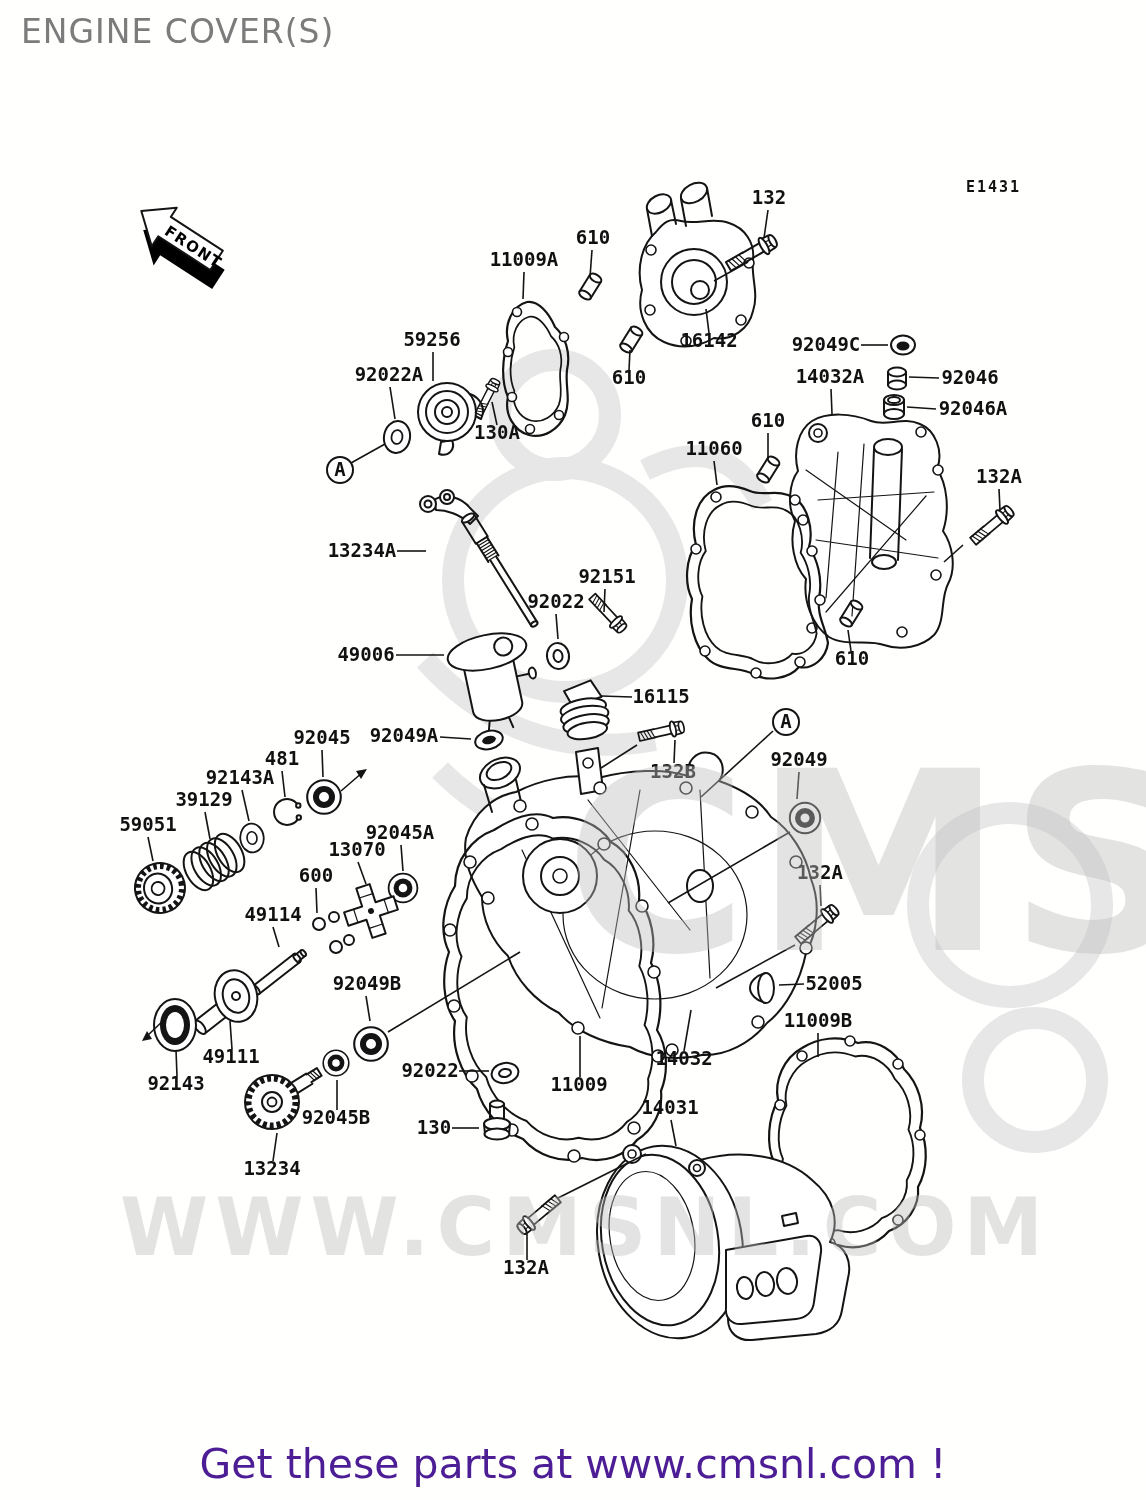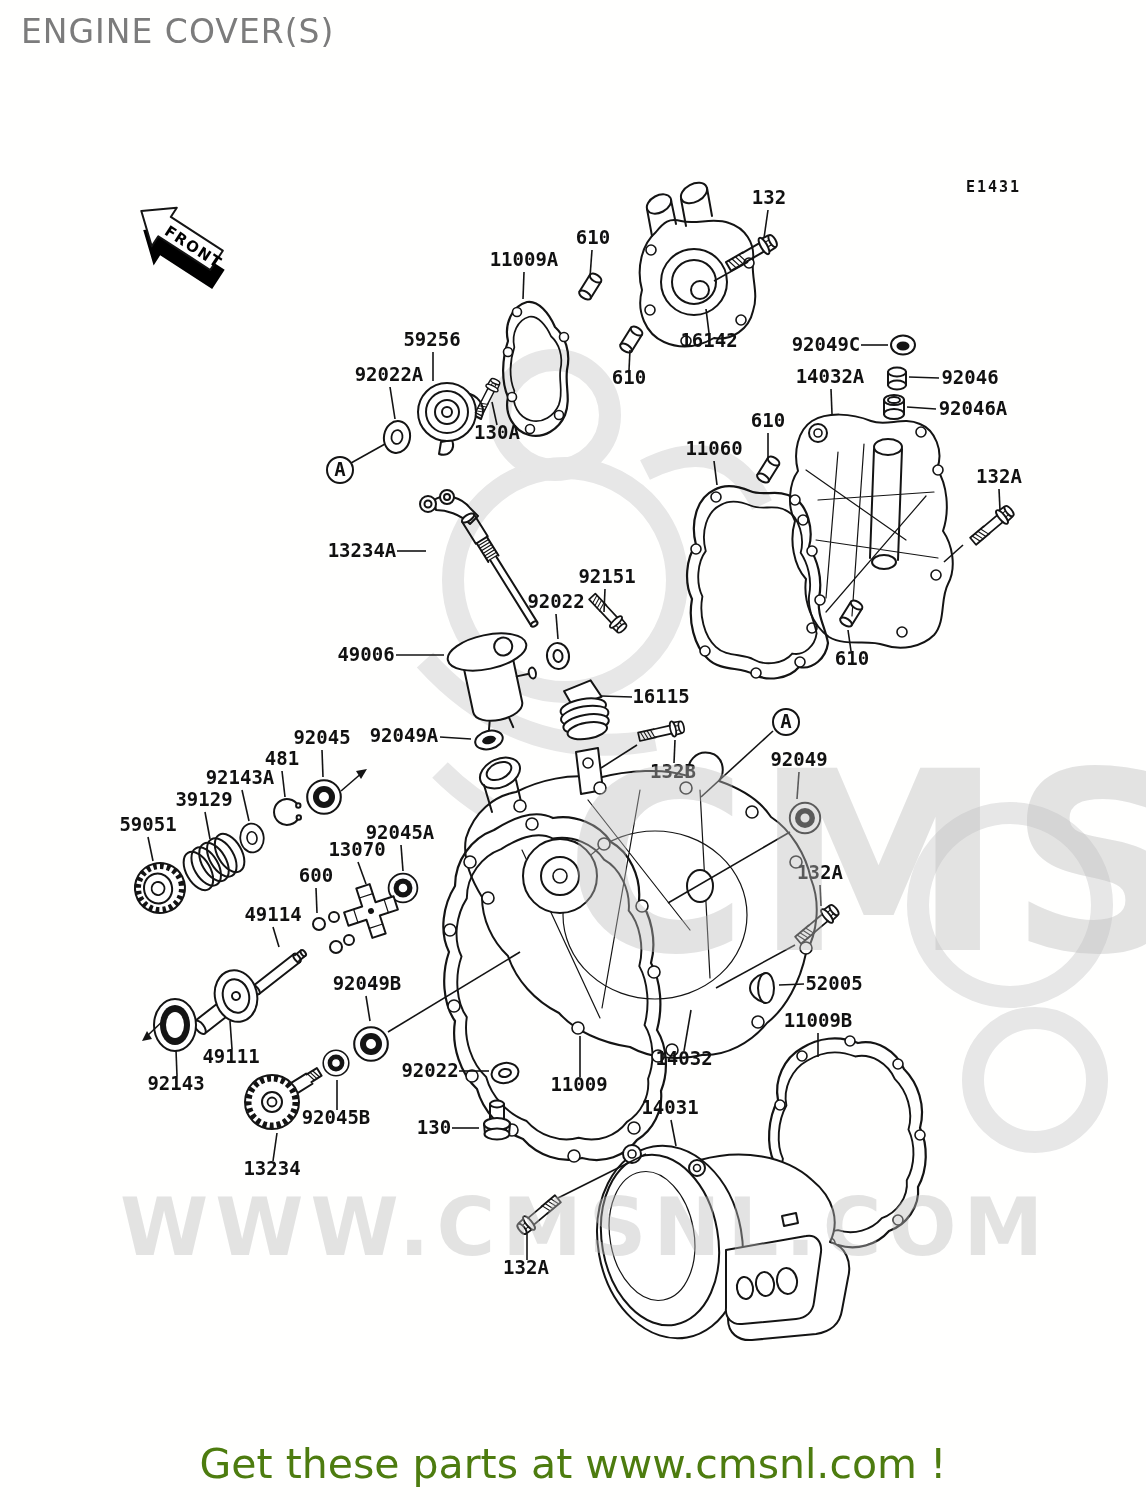--- a/index.html
+++ b/index.html
@@ -1,21 +1,21 @@
 <!DOCTYPE html>
 <html><head>
 <meta charset="utf-8">
 <style>
   html,body{margin:0;padding:0;background:#fff;}
   .page{position:relative;width:1146px;height:1500px;background:#fffffe;overflow:hidden;
         font-family:"DejaVu Sans",sans-serif;}
   .page-title{position:absolute;left:21px;top:12px;font-size:33px;color:#7c7c7c;
         letter-spacing:1px;font-family:"DejaVu Sans",sans-serif;}
   .footer{position:absolute;left:0;top:1440px;width:100%;text-align:center;font-size:41px;
-        color:#4d7c0f;font-family:"DejaVu Sans",sans-serif;}
+        color:#4c1d95;font-family:"DejaVu Sans",sans-serif;}
   svg.canvas{position:absolute;left:0;top:0;}
   .ln{fill:none;stroke:#141414;stroke-width:2;stroke-linecap:round;stroke-linejoin:round;}
   .thin{stroke-width:1.2;}
   .fw{fill:#fff;stroke:#141414;stroke-width:2;stroke-linejoin:round;}
   .hole{fill:#fff;stroke:#141414;stroke-width:1.6;}
   .gasket{fill:none;stroke:#141414;stroke-width:2.2;}
   .leader{stroke:#141414;stroke-width:1.6;fill:none;}
   .plabel{font-family:"DejaVu Sans Mono",monospace;font-weight:bold;font-size:19px;
         fill:#111;text-anchor:middle;}
   .codelabel{font-family:"DejaVu Sans Mono",monospace;font-weight:bold;font-size:15px;

